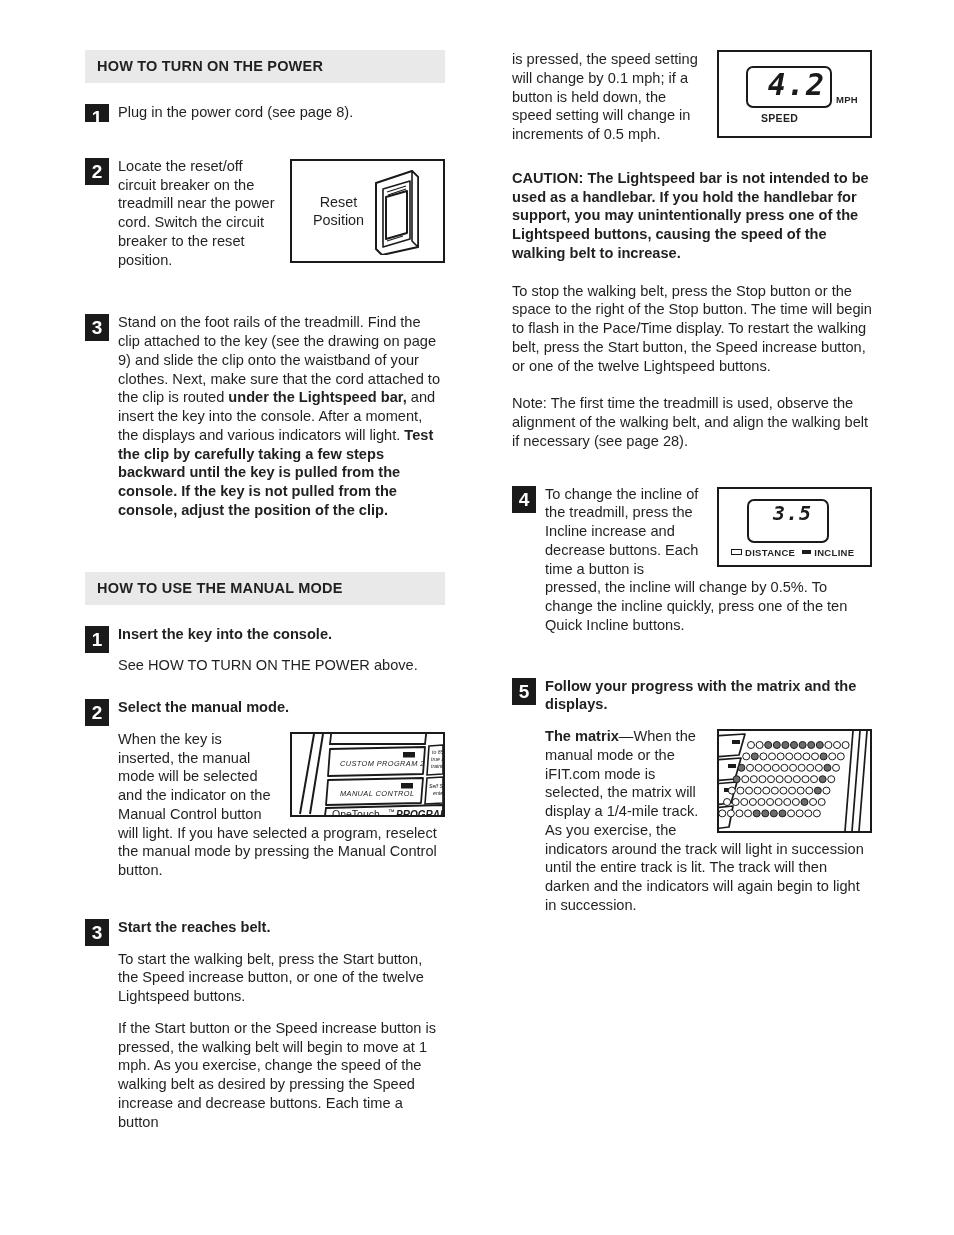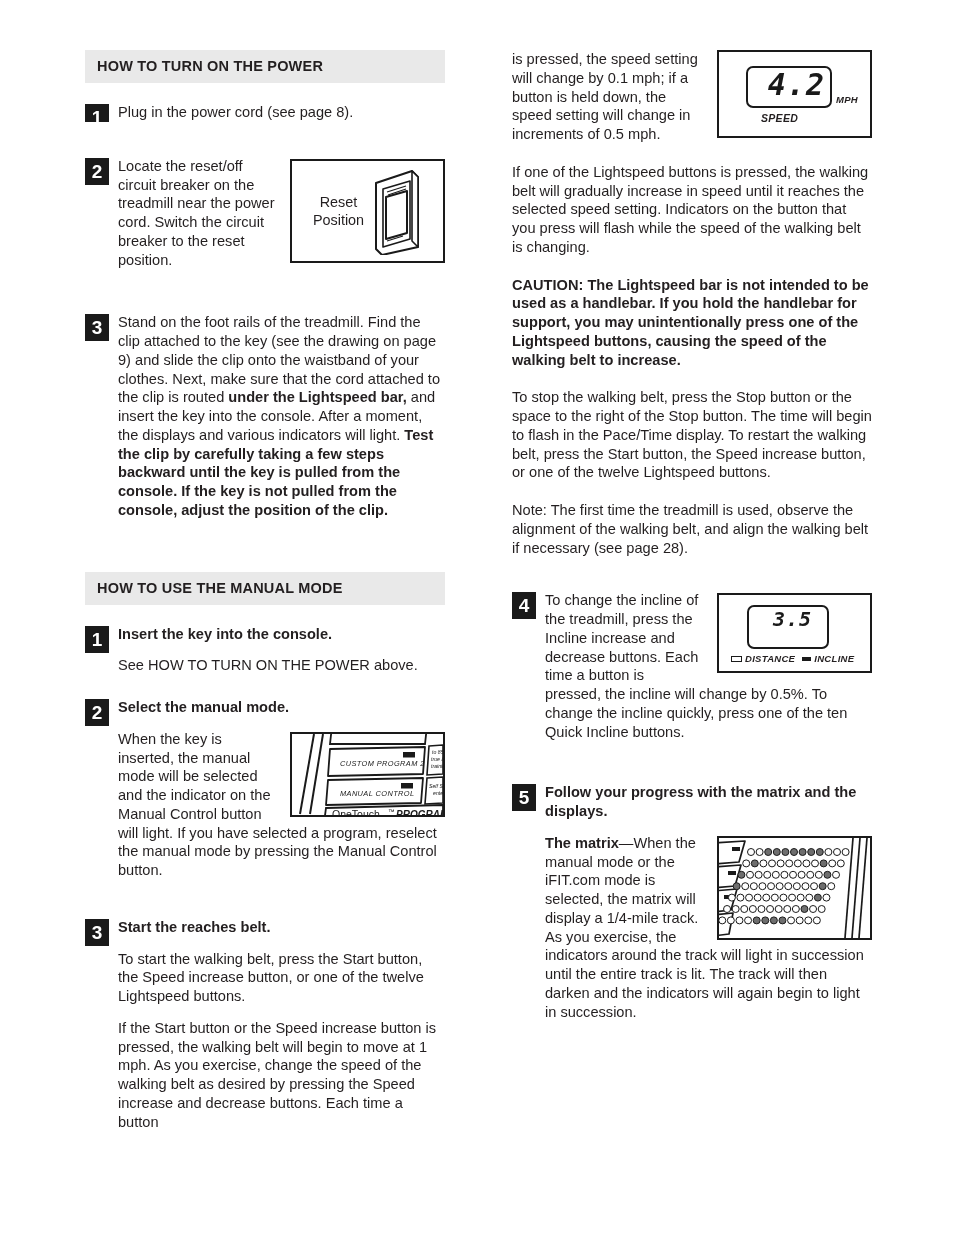--- a/index.html
+++ b/index.html
@@ -114,21 +114,20 @@
   .seven-seg {
     font-family: "DejaVu Sans Mono", monospace;
     font-weight: bold;
     font-style: italic;
     letter-spacing: 1px;
   }
   .lcd-cap {
     position: absolute;
     font-size: 9.5px;
     font-weight: bold;
-    font-style: italic;
     letter-spacing: 0.3px;
     text-align: right;
   }
 
   
   .matrix-box {
     width: 155px;
     height: 104px;
     position: relative;
     overflow: hidden;
@@ -282,21 +281,20 @@
         </div>
         <div class="lcd-cap" style="left:117px; top:42px;">MPH</div>
         <div class="lcd-cap" style="left:42px; top:60px; font-size:10.5px;">SPEED</div>
       </div>
       <p>is pressed, the speed setting will change by 0.1 mph; if a button is held down, the speed setting will change in increments of 0.5 mph.</p>
       <div class="clear"></div>
     </div>
 
     <div style="height:6px"></div>
 
-    <p>If one of the Lightspeed buttons is pressed, the walking belt will gradually increase in speed until it reaches the selected speed setting. Indicators on the button that you press will flash while the speed of the walking belt is changing.</p>
     <div style="height:6px"></div>
     <p class="bold-p">CAUTION: The Lightspeed bar is not intended to be used as a handlebar. If you hold the handlebar for support, you may unintentionally press one of the Lightspeed buttons, causing the speed of the walking belt to increase.</p>
     <div style="height:6px"></div>
     <p>To stop the walking belt, press the Stop button or the space to the right of the Stop button. The time will begin to flash in the Pace/Time display. To restart the walking belt, press the Start button, the Speed increase button, or one of the twelve Lightspeed buttons.</p>
     <div style="height:6px"></div>
     <p>Note: The first time the treadmill is used, observe the alignment of the walking belt, and align the walking belt if necessary (see page 28).</p>
 
     <div style="height:21px"></div>
 
     <div class="step">

